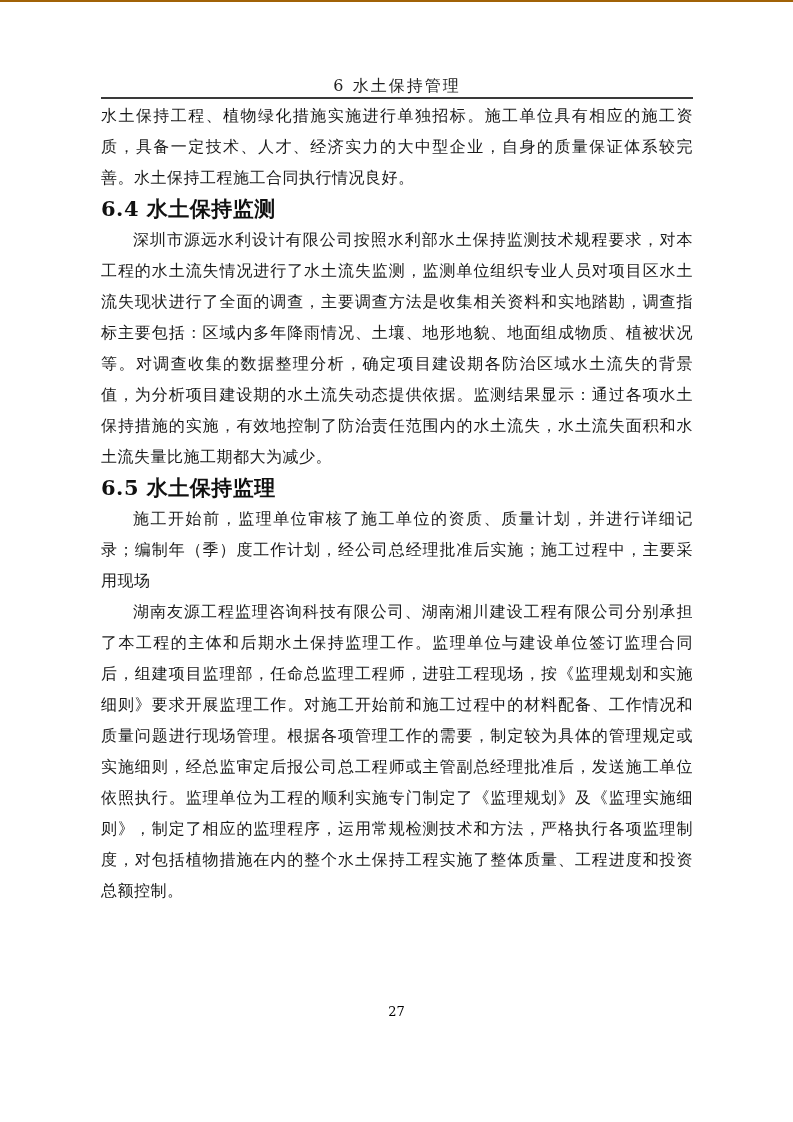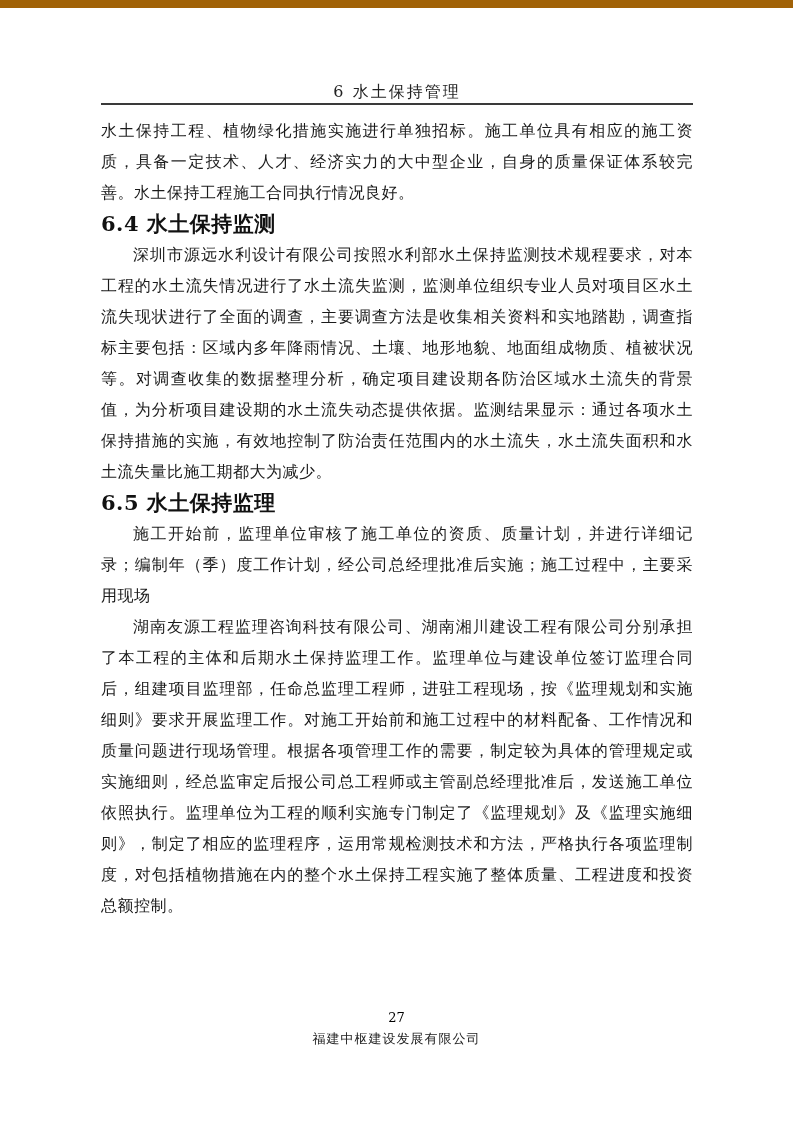--- a/index.html
+++ b/index.html
@@ -5,21 +5,21 @@
   html, body {
     margin: 0;
     padding: 0;
     background: #ffffff;
   }
   .page {
     position: relative;
     width: 793px;
     height: 1122px;
     background: #ffffff;
-    border-top: 8px solid #a16207;
+    border-top: 2px solid #a16207;
     box-sizing: border-box;
     font-family: "DejaVu Serif", "Liberation Serif", serif;
     color: #1a1a1a;
     overflow: hidden;
   }
   .content {
     position: absolute;
     left: 101px;
     top: 74px;
     width: 592px;
@@ -31,21 +31,21 @@
     letter-spacing: 2px;
     color: #222222;
     white-space: nowrap;
   }
   .header-rule {
     border-bottom: 2px solid #3a3a3a;
     margin-top: 1px;
     height: 0;
   }
   .doc-body {
-    margin-top: 10px;
+    margin-top: 1px;
     font-size: 16px;
     line-height: 31px;
     text-align: justify;
     letter-spacing: 0.5px;
   }
   .para {
     margin: 0;
   }
   .para.indent {
     text-indent: 2em;
@@ -104,15 +104,14 @@
 
       <p class="para indent">施工开始前，监理单位审核了施工单位的资质、质量计划，并进行详细记录；编制年（季）度工作计划，经公司总经理批准后实施；施工过程中，主要采用现场</p>
 
       <p class="para indent">湖南友源工程监理咨询科技有限公司、湖南湘川建设工程有限公司分别承担了本工程的主体和后期水土保持监理工作。监理单位与建设单位签订监理合同后，组建项目监理部，任命总监理工程师，进驻工程现场，按《监理规划和实施细则》要求开展监理工作。对施工开始前和施工过程中的材料配备、工作情况和质量问题进行现场管理。根据各项管理工作的需要，制定较为具体的管理规定或实施细则，经总监审定后报公司总工程师或主管副总经理批准后，发送施工单位依照执行。监理单位为工程的顺利实施专门制定了《监理规划》及《监理实施细则》，制定了相应的监理程序，运用常规检测技术和方法，严格执行各项监理制度，对包括植物措施在内的整个水土保持工程实施了整体质量、工程进度和投资总额控制。</p>
 
     </div>
   </div>
 
   <div class="footer-pagenum">27</div>
 
-  <div class="footer-company">福建中枢建设发展有限公司</div>
 
 </div>
 
 </body></html>

